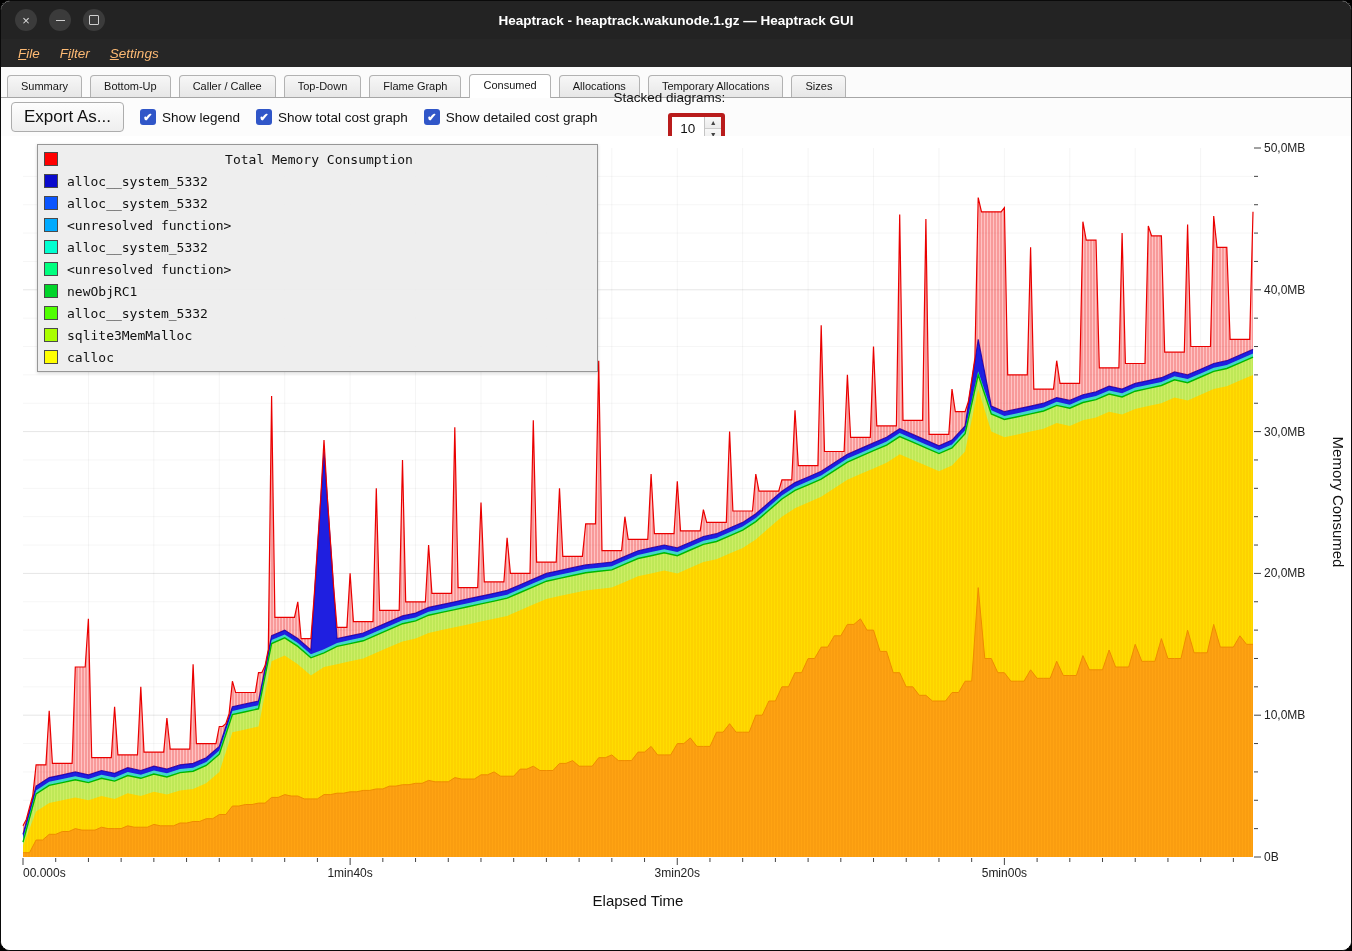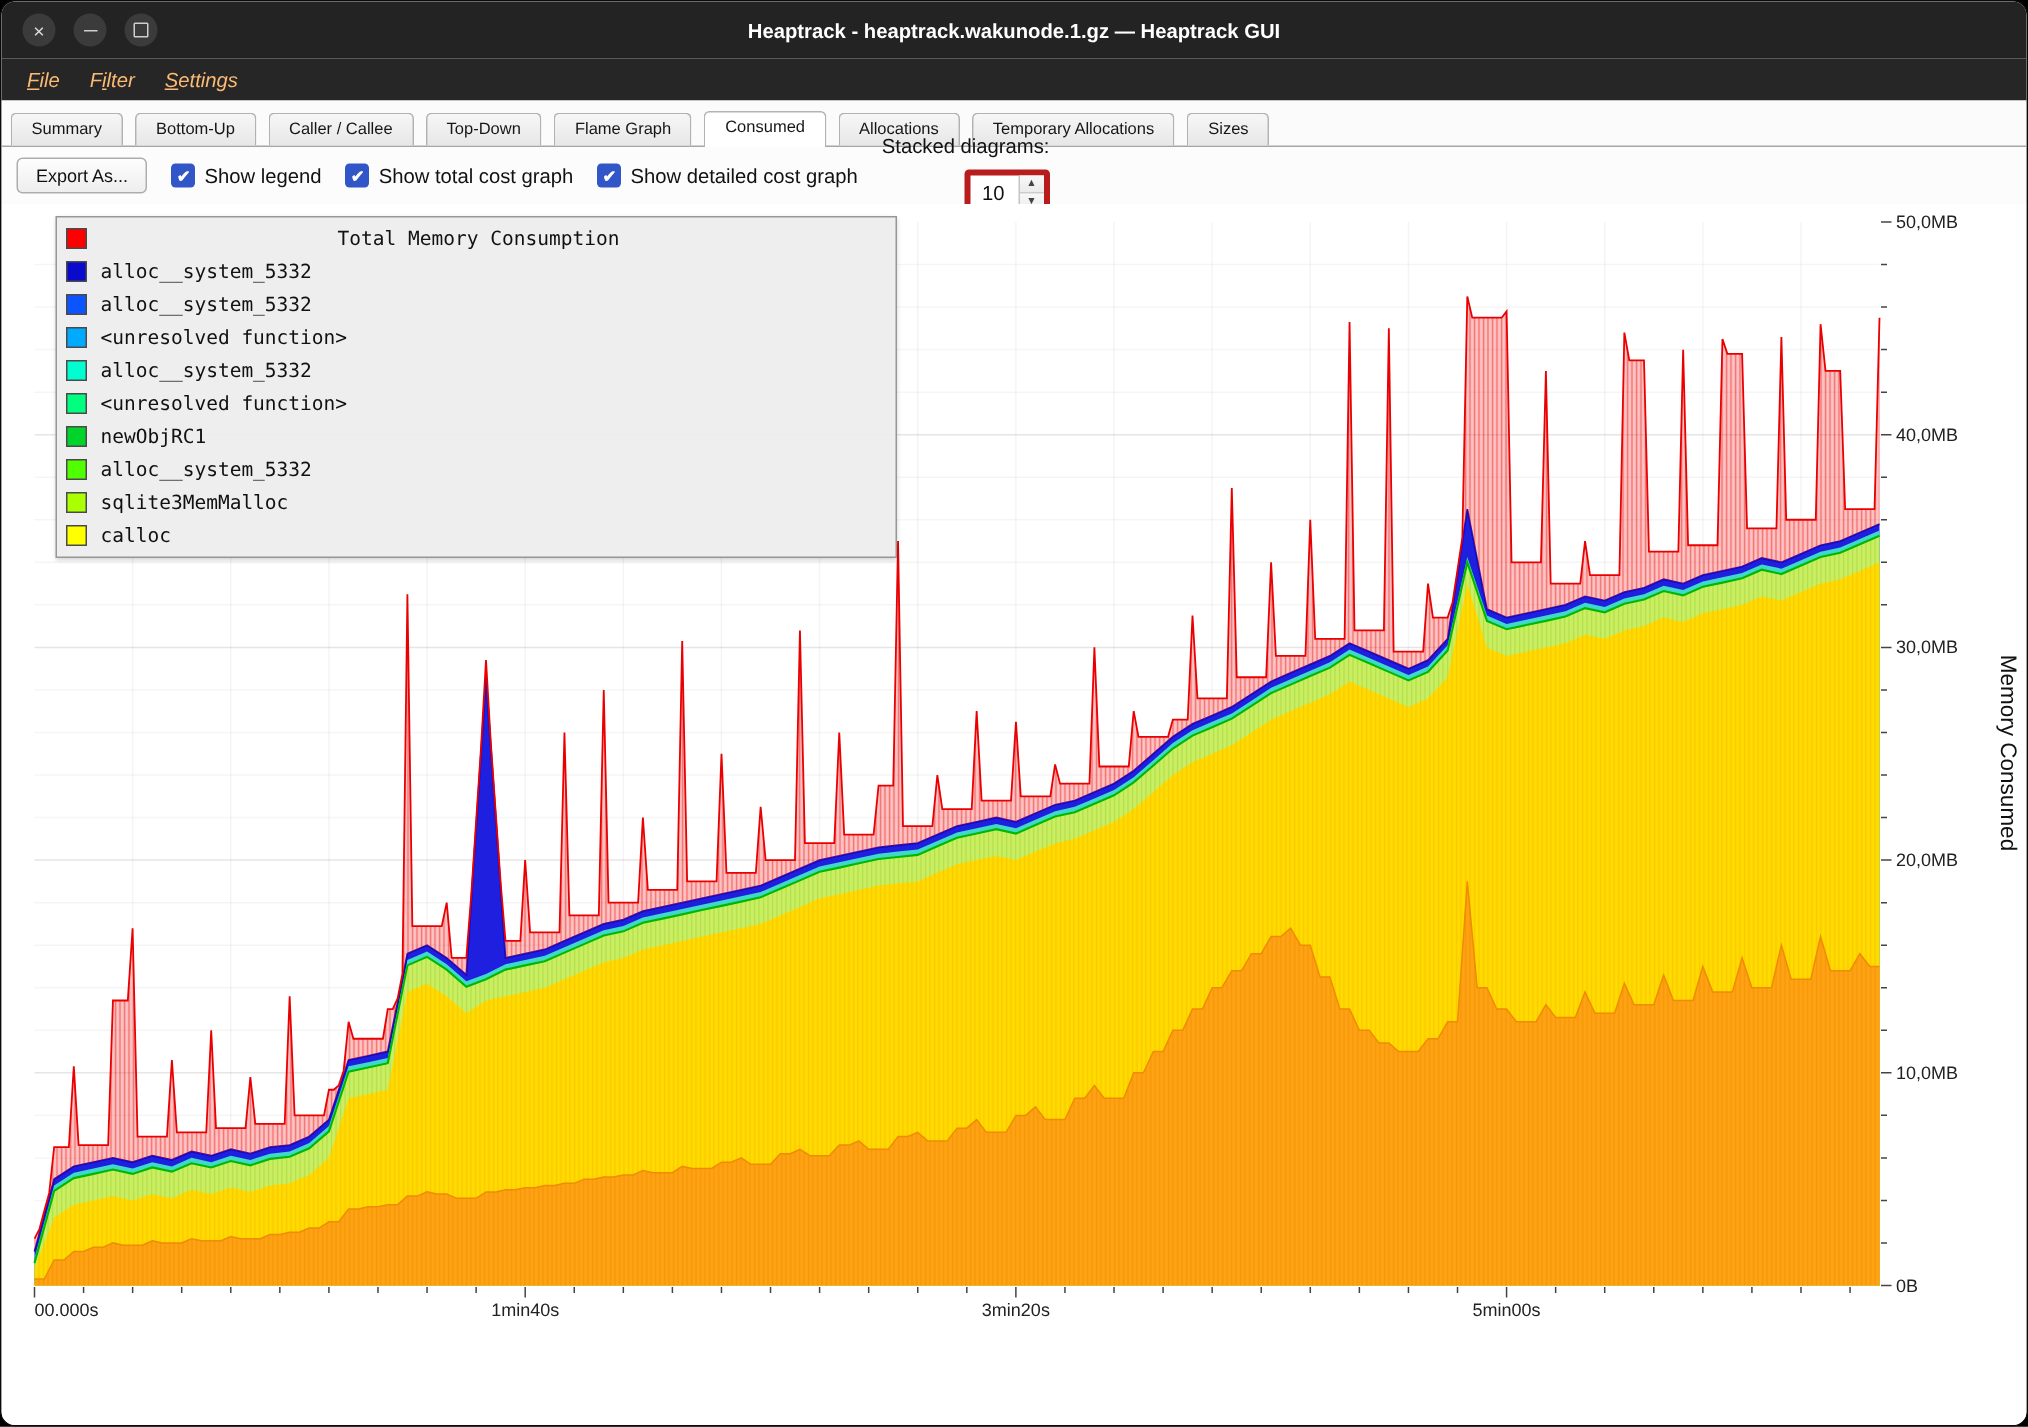--- a/index.html
+++ b/index.html
@@ -19,21 +19,21 @@
   .menu-item{color:#fdba74;font-size:13.5px;padding:3px 9px;border-radius:3px;font-style:italic;}
   .menu-item .u{text-decoration:underline;}
   
   .tabbar{flex:0 0 auto;height:31px;box-sizing:border-box;display:flex;align-items:flex-end;
           background:#fbfbfb;border-bottom:1px solid #a6a6a6;padding:4px 6px 0;}
   .tab{font-size:11px;color:#161616;padding:4px 13px 5px;border:1px solid #b2b2b2;border-bottom:none;
        background:linear-gradient(#f7f7f7,#e7e7e7);border-radius:4px 4px 0 0;margin-right:8px;white-space:nowrap;}
   .tab.active{background:#ffffff;margin-bottom:-1px;padding-bottom:7px;}
   
   .toolbar{height:38px;flex:0 0 auto;display:flex;align-items:center;gap:16px;padding:0 10px;background:#fcfcfc;}
-  .btn{font-size:12px;color:#111;padding:4px 12px;border:1px solid #adadad;border-radius:4px;
+  .btn{font-size:17px;color:#111;padding:4px 12px;border:1px solid #adadad;border-radius:4px;
        background:linear-gradient(#fdfdfd,#eeeeee);}
   .check{display:flex;align-items:center;gap:6px;font-size:13.5px;color:#111;}
   .checkbox{width:16px;height:16px;border-radius:3px;background:var(--accent,#3056c8);color:#fff;
             display:flex;align-items:center;justify-content:center;font-size:11px;font-weight:bold;}
   .spingroup{display:flex;align-items:flex-end;gap:8px;font-size:13.5px;color:#111;flex-direction:column;}
   .spin{display:flex;align-items:stretch;height:24px;border:4px solid #b91c1c;border-radius:3px;background:#fff;}
   .spin .val{padding:0 8px;display:flex;align-items:center;min-width:16px;font-size:13.5px;}
   .spin .btns{display:flex;flex-direction:column;width:16px;border-left:1px solid #c4c4c4;}
   .spin .sb{flex:1;display:flex;align-items:center;justify-content:center;font-size:7px;color:#444;
             background:linear-gradient(#f8f8f8,#ebebeb);}
@@ -300,15 +300,16 @@
         <div class="lrow">
           <span class="lswatch" style="background: rgb(170, 255, 0);"></span>
           <span>sqlite3MemMalloc</span>
         </div>
         <div class="lrow">
           <span class="lswatch" style="background: rgb(255, 255, 0);"></span>
           <span>calloc</span>
         </div>
       </div>
     <div class="ylabel">Memory Consumed</div>
+    <div class="xlabel">Elapsed Time</div>
   </div>
 
 </div>
 
 </body></html>

